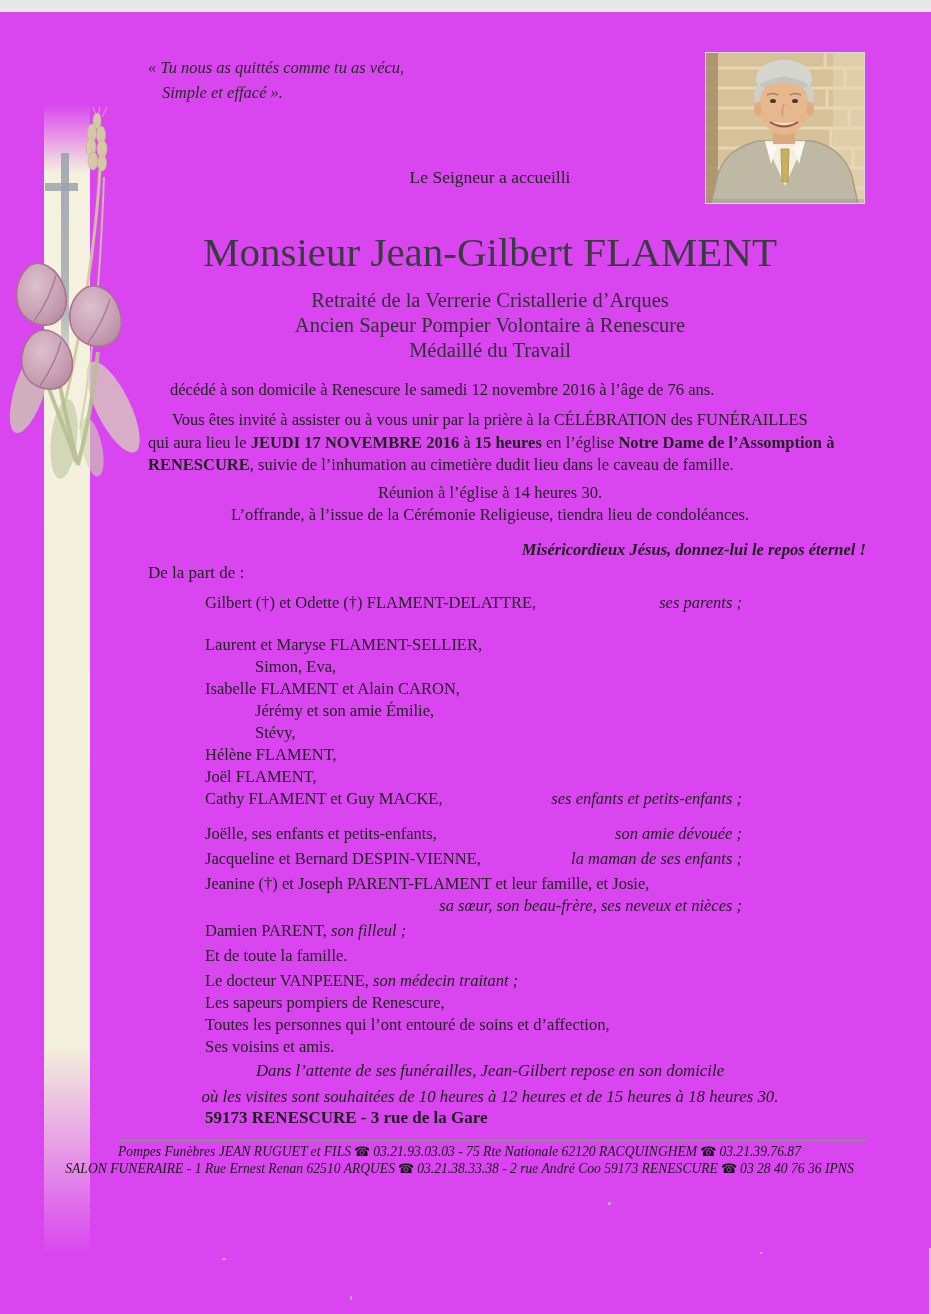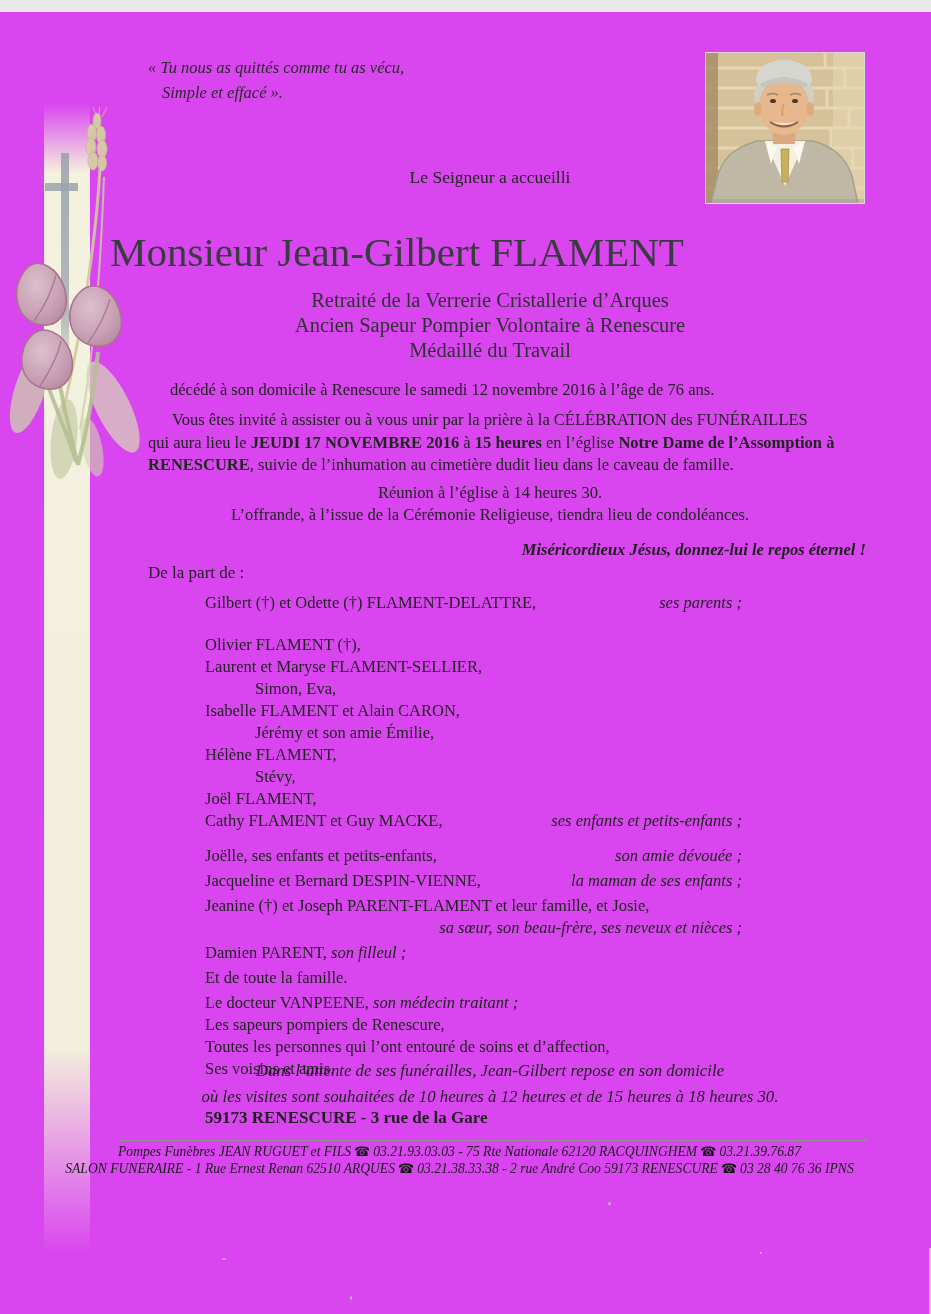--- a/index.html
+++ b/index.html
@@ -16,21 +16,21 @@
   .left-band{
     left:44px;top:92px;width:46px;height:1150px;
     background:linear-gradient(to bottom,rgba(245,241,223,0),#f5f1df 6%,#f3efdc 82%,rgba(245,241,223,0));
   }
 
   .quote{left:148px;top:44px;font-size:16.5px;line-height:1.5;font-style:italic;color:#2a2a2a;}
   .quote .l2{padding-left:14px;}
 
   .received{left:110px;top:155px;width:760px;text-align:center;font-size:17.5px;color:#262626;}
 
-  .title{left:110px;top:216px;width:760px;text-align:left;font-size:41px;color:#383c3f;white-space:nowrap;}
+  .title{left:110px;top:216px;width:760px;text-align:center;font-size:41px;color:#383c3f;white-space:nowrap;}
   .subs{left:110px;top:276px;width:760px;text-align:center;font-size:20.5px;line-height:25px;color:#2e3234;}
 
   .deceased{left:170px;top:368px;font-size:16.5px;}
   .invitation{left:148px;top:397px;width:704px;font-size:16.5px;line-height:22.5px;}
   .invitation .l1{text-indent:24px;}
 
   .meeting{left:110px;top:471px;width:760px;text-align:center;font-size:16.5px;}
   .offering{left:110px;top:493px;width:760px;text-align:center;font-size:16.5px;}
   .prayer{left:148px;top:528px;width:718px;text-align:right;font-size:16.5px;font-weight:bold;font-style:italic;color:#1f1f1f;}
   .from{left:148px;top:551px;font-size:17px;}
@@ -192,39 +192,36 @@
   <div class="abs offering">L’offrande, à l’issue de la Cérémonie Religieuse, tiendra lieu de condoléances.</div>
   <div class="abs prayer">Miséricordieux Jésus, donnez-lui le repos éternel !</div>
   <div class="abs from">De la part de :</div>
 
   <div class="abs family">
     <div class="fam-row mb20">
       <span class="fam-left">Gilbert (†) et Odette (†) FLAMENT-DELATTRE,</span>
       <span class="fam-label">ses parents ;</span>
     </div>
     <div class="fam-row">
-        <span class="fam-left">Olivier FLAMENT (†),</span>
-      </div>
-    <div class="fam-row">
         <span class="fam-left">Laurent et Maryse FLAMENT-SELLIER,</span>
       </div>
     <div class="fam-row indent">
         <span class="fam-left">Simon, Eva,</span>
       </div>
     <div class="fam-row">
         <span class="fam-left">Isabelle FLAMENT et Alain CARON,</span>
       </div>
     <div class="fam-row indent">
         <span class="fam-left">Jérémy et son amie Émilie,</span>
       </div>
-    <div class="fam-row">
-        <span class="fam-left">Hélène FLAMENT,</span>
-      </div>
     <div class="fam-row indent">
         <span class="fam-left">Stévy,</span>
+      </div>
+    <div class="fam-row">
+        <span class="fam-left">Hélène FLAMENT,</span>
       </div>
     <div class="fam-row">
         <span class="fam-left">Joël FLAMENT,</span>
       </div>
     <div class="fam-row mb14">
       <span class="fam-left">Cathy FLAMENT et Guy MACKE,</span>
       <span class="fam-label">ses enfants et petits-enfants ;</span>
     </div>
     <div class="fam-row sp">
       <span class="fam-left">Joëlle, ses enfants et petits-enfants,</span>

